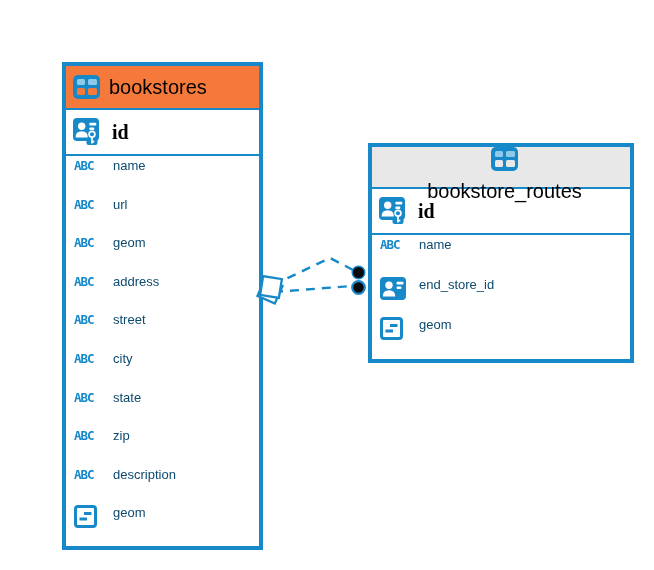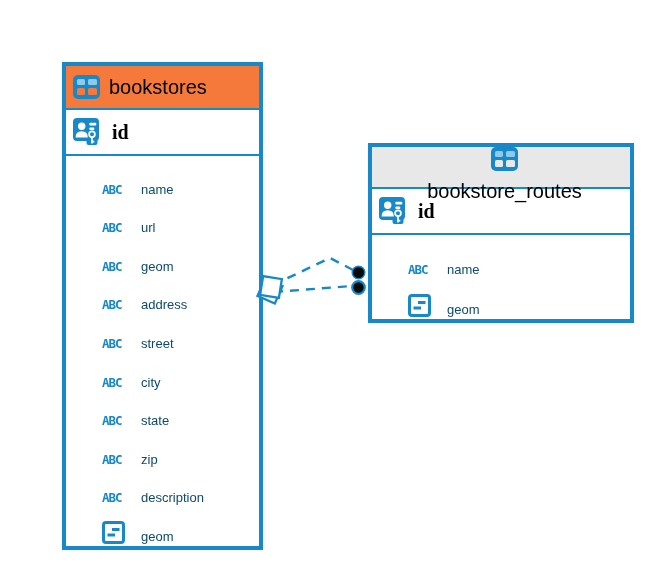--- a/index.html
+++ b/index.html
@@ -22,21 +22,21 @@
     gap:2.5px;padding:4px 3.5px;flex:0 0 auto;
   }
   .tbl-icon i{display:block;}
   .tbl-icon i.top{background:#8ecbeb;border-radius:1.5px;}
   .tbl-icon i.bot{background:var(--hdr);border-radius:1.5px;}
   .key-row{
     display:flex;align-items:center;gap:9px;padding-left:7px;height:44px;
     border-bottom:2px solid #1789c9;font-weight:bold;font-size:20px;color:#000;font-family:Liberation Serif, serif;
   }
   .fields{padding:2px 0;}
-  .row{display:flex;align-items:flex-end;gap:9px;padding-left:8px;height:var(--rowh);margin-left:28px;}
+  .row{display:flex;align-items:flex-start;gap:9px;padding-left:8px;height:var(--rowh);}
   .icn{width:30px;display:flex;align-items:center;justify-content:flex-start;flex:0 0 auto;}
   .lbl{font-size:13px;color:#0c4a6e;white-space:nowrap;}
   .abc{
     font-family:"DejaVu Sans Mono", monospace;font-weight:bold;font-size:12.5px;
     color:#1789c9;letter-spacing:-1px;
   }
   #t0{left:62px;top:62px;width:201px;--rowh:38.6px;}
   #t0 .hdr{height:42px;}
   #t1{left:368px;top:143px;width:266px;--rowh:40px;}
   #t1 .hdr{height:40px;flex-direction:column;}
@@ -176,20 +176,32 @@
     </div>
     <div class="fields">
   <div class="row">
     <span class="icn">
             <span class="abc">ABC</span>
           </span>
     <span class="lbl">name</span>
   </div>
 
 
+  <div class="row">
+    <span class="icn">
+            <svg width="26" height="23" viewBox="0 0 26 23">
+              <rect x="0" y="0" width="26" height="23" rx="4" fill="#1789c9"></rect>
+              <circle cx="9" cy="8.2" r="3.7" fill="#fff"></circle>
+              <path d="M2.8 19.5 Q2.8 13.2 9 13.2 Q15.2 13.2 15.2 19.5 Z" fill="#fff"></path>
+              <rect x="16.5" y="4.8" width="7" height="2.6" rx="1" fill="#fff"></rect>
+              <rect x="16.5" y="9.4" width="5" height="2.6" rx="1" fill="#fff"></rect>
+            </svg>
+          </span>
+    <span class="lbl">end_store_id</span>
+  </div>
 
   <div class="row">
     <span class="icn">
             <svg width="23" height="23" viewBox="0 0 23 23">
               <rect x="1.5" y="1.5" width="20" height="20" rx="2.5" fill="#fff" stroke="#1789c9" stroke-width="3"></rect>
               <rect x="10" y="7" width="7.5" height="3" fill="#1789c9"></rect>
               <rect x="5.5" y="12.5" width="7.5" height="3" fill="#1789c9"></rect>
             </svg>
           </span>
     <span class="lbl">geom</span>

